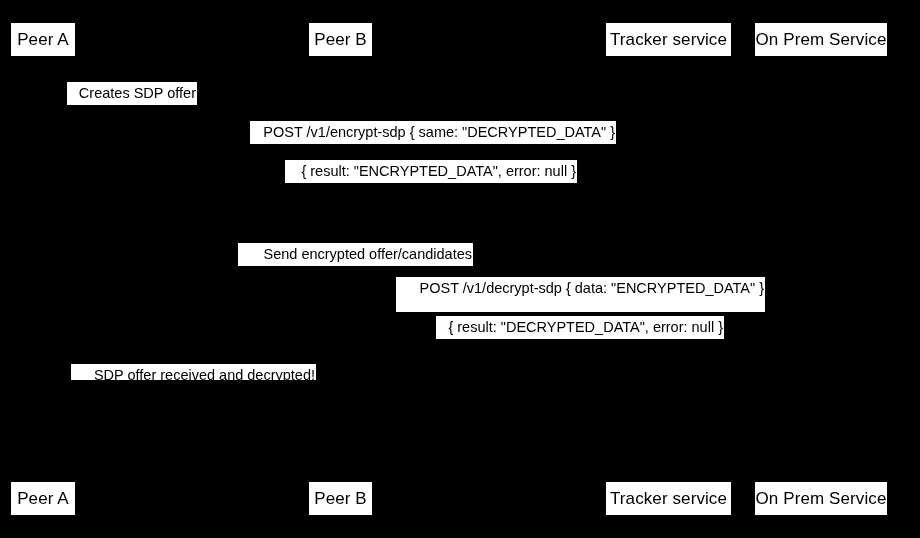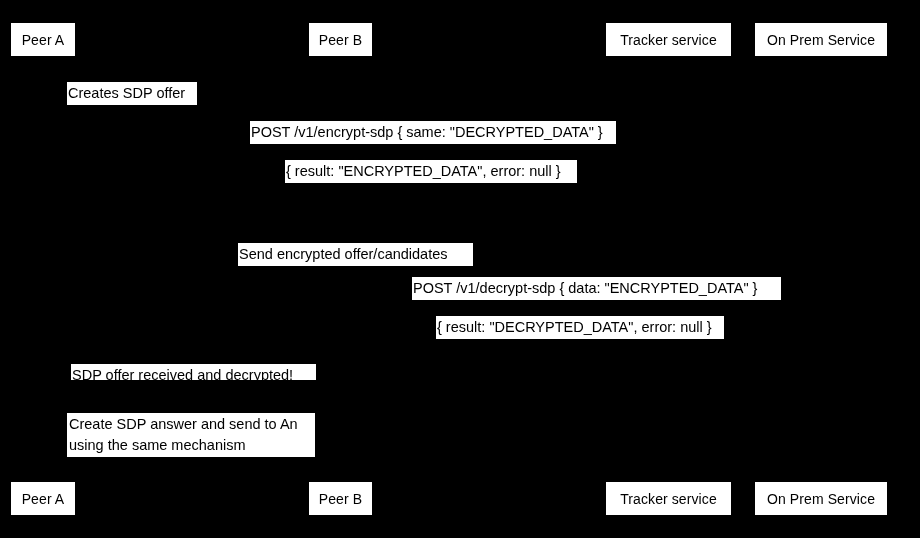--- a/index.html
+++ b/index.html
@@ -17,21 +17,21 @@
     font-family: "Liberation Sans", sans-serif;
     -webkit-font-smoothing: antialiased;
   }
   
   .participant {
     position: absolute;
     box-sizing: border-box;
     background: #ffffff;
     color: #000000;
     border: 1px solid #000000;
-    font-size: 14px;
+    font-size: 17px;
     line-height: 1;
     display: flex;
     align-items: center;
     justify-content: center;
     white-space: nowrap;
     letter-spacing: 0.1px;
   }
   
   .lifeline {
     position: absolute;
@@ -66,21 +66,21 @@
   .msg-label {
     position: absolute;
     box-sizing: border-box;
     background: #ffffff;
     color: #000000;
     font-size: 14.5px;
     line-height: 23px;
     padding: 0 1px;
     white-space: nowrap;
     overflow: hidden;
-    text-align: left;
+    text-align: right;
   }
   .msg-label.two-line {
     white-space: normal;
     line-height: 21px;
     padding: 1px 2px;
   }
 </style>
 </head>
 <body>
 
@@ -121,35 +121,32 @@
 
   <div class="msg-label" style="left:285px; top:160px; width:292px; height:23px;">
     <span>{ result: "ENCRYPTED_DATA", error: null }</span>
   </div>
 
   <div class="msg-label" style="left:238px; top:199px; width:235px; height:23px;margin-top:44px;">
     <span>Send encrypted offer/candidates</span>
   </div>
 
 
-  <div class="msg-label" style="left:412px; top:277px; width:369px; height:23px;">
+  <div class="msg-label" style="left:396px; top:277px; width:369px; height:35px;">
     <span>POST /v1/decrypt-sdp { data: "ENCRYPTED_DATA" }</span>
   </div>
 
   <div class="msg-label" style="left:436px; top:316px; width:288px; height:23px;">
     <span>{ result: "DECRYPTED_DATA", error: null }</span>
   </div>
 
   <div class="msg-label" style="left:71px; top:364px; width:245px; height:16px;">
     <span>SDP offer received and decrypted!</span>
   </div>
 
-  <div class="msg-label two-line" style="left:67px; top:413px; width:248px; height:44px;">
-    <span>Create SDP answer and send to An using the same mechanism</span>
-  </div>
 
   <div class="participant" style="left:10px; top:481px; width:66px; height:35px;">
     <span>Peer A</span>
   </div>
   <div class="participant" style="left:308px; top:481px; width:65px; height:35px;">
     <span>Peer B</span>
   </div>
   <div class="participant" style="left:605px; top:481px; width:127px; height:35px;">
     <span>Tracker service</span>
   </div>

